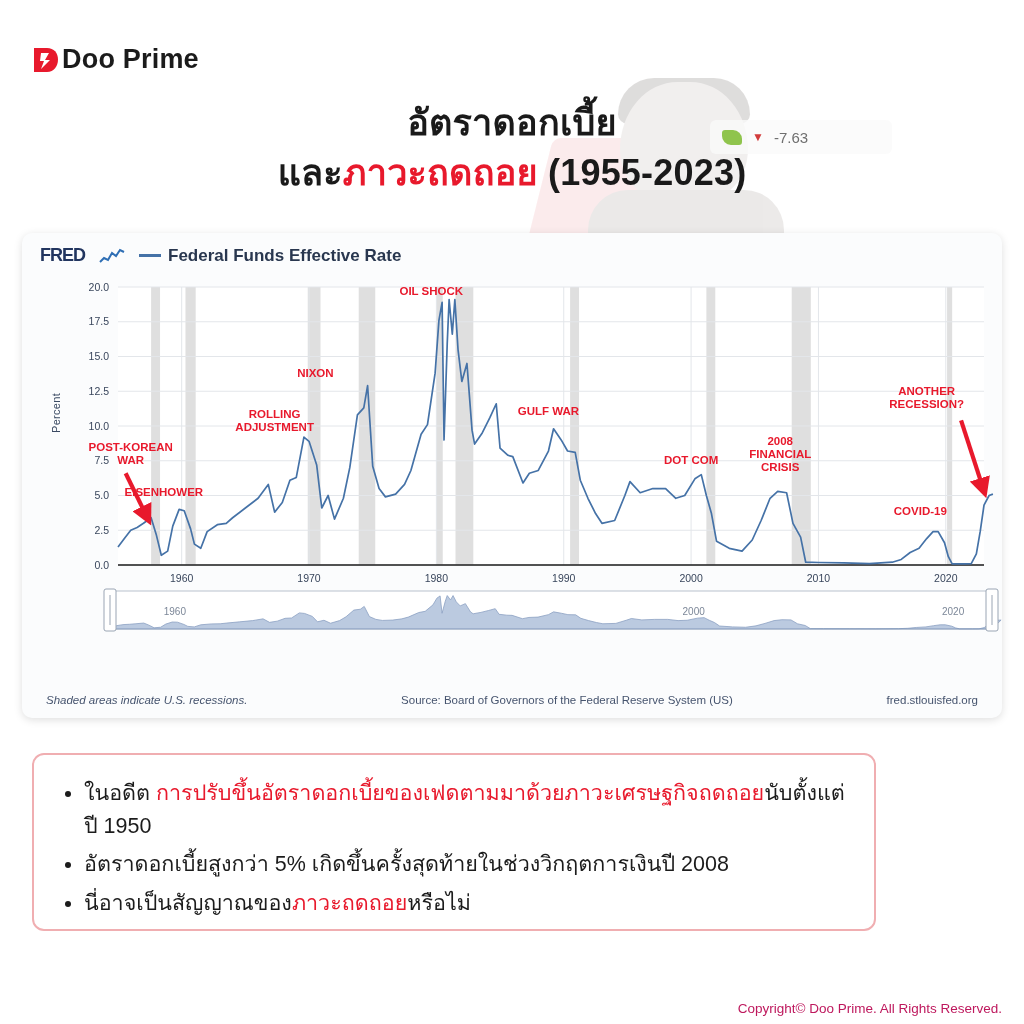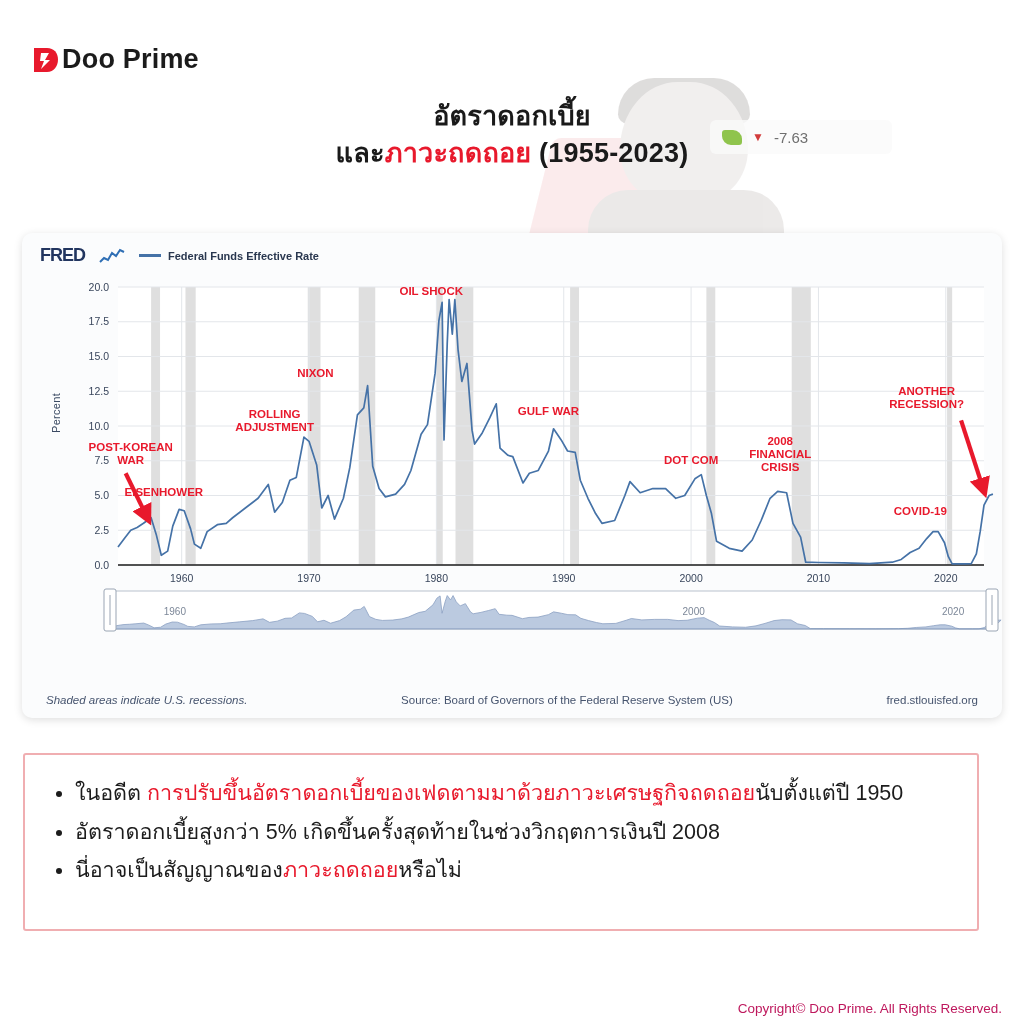--- a/index.html
+++ b/index.html
@@ -33,21 +33,21 @@
     letter-spacing: 0.2px;
   }
 
   
   .title-block {
     position: absolute;
     left: 0; right: 0; top: 98px;
     text-align: center;
   }
   .title-line {
-    font-size: 27px;
+    font-size: 36px;
     font-weight: bold;
     color: #1a1a1a;
     line-height: 1.38;
     letter-spacing: 0.2px;
   }
   .title-accent { color: #e8192c; }
 
   
   .ghost {
     position: absolute;
@@ -123,21 +123,21 @@
     font-weight: bold;
     color: #22355f;
     letter-spacing: -1px;
   }
   .fred-spark {
     width: 26px; height: 16px;
     position: relative;
   }
   .legend {
     display: flex; align-items: center; gap: 7px;
-    font-size: 11px; color: #29374f; font-weight: bold; justify-content: flex-end;
+    font-size: 17px; color: #29374f; font-weight: bold; justify-content: flex-end;
   }
   .legend-swatch {
     width: 22px; height: 3px;
     background: #4572a7;
     display: inline-block;
   }
 
   .plot-wrap {
     position: absolute;
     left: 0; top: 40px;
@@ -161,24 +161,24 @@
     padding: 0 24px;
     display: flex; justify-content: space-between; align-items: center;
     font-size: 11.5px;
     color: #46546e;
   }
   .footnote-left { font-style: italic; }
 
   
   .bullets {
     position: absolute;
-    left: 23px; top: 753px;
-    width: 956px; height: 178px;
+    left: 32px; top: 753px;
+    width: 844px; height: 178px;
     border: 2px solid #f0aeb1;
-    border-radius: 3px;
+    border-radius: 12px;
     padding: 22px 26px 0 26px;
   }
   .bullets ul {
     margin: 0; padding: 0 0 0 24px;
     list-style: disc;
   }
   .bullets li {
     font-size: 21.5px;
     color: #1c1c1c;
     line-height: 1.52;

